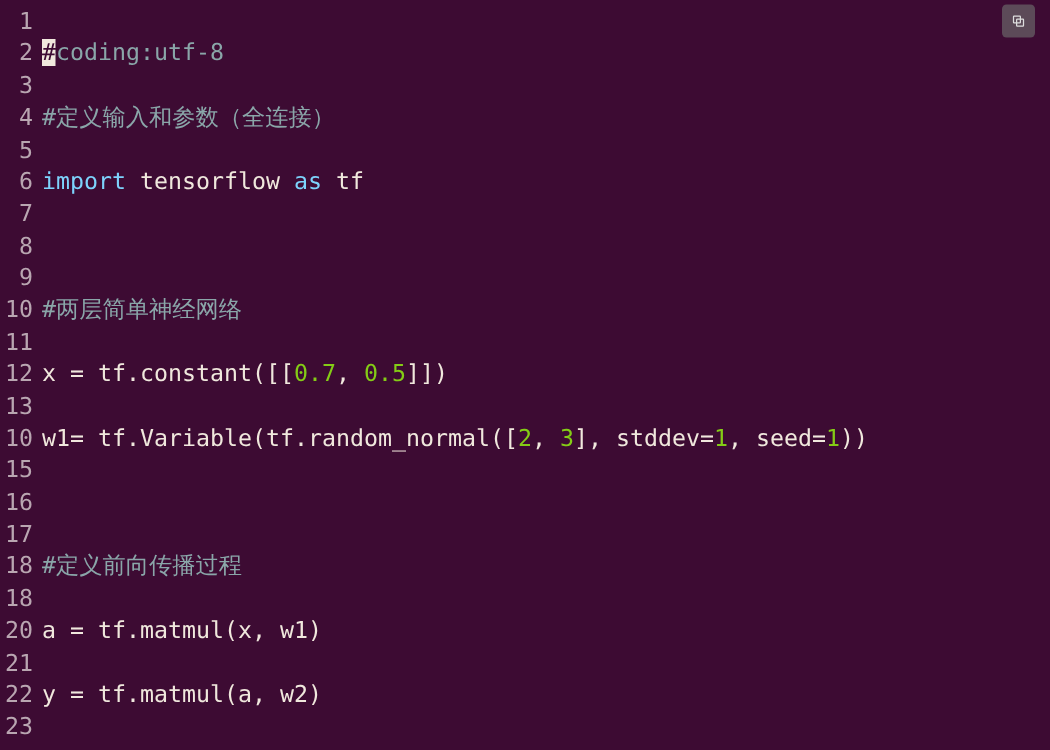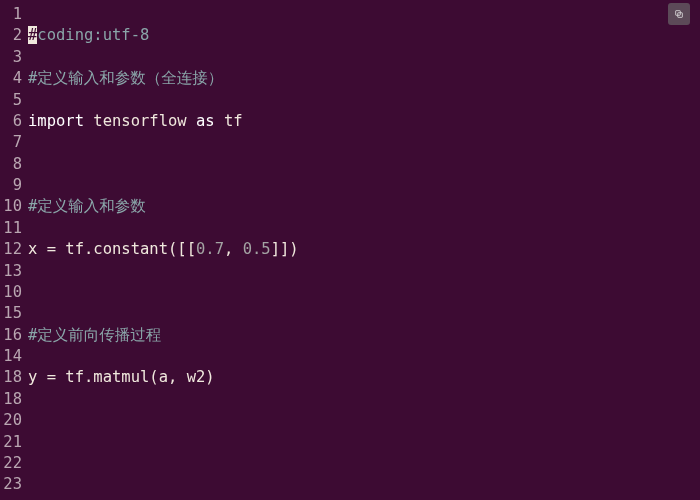--- a/index.html
+++ b/index.html
@@ -29,22 +29,22 @@
     flex-shrink: 0;
   }
   .gutter div { }
   .code {
     flex: 1;
     white-space: pre;
     color: #f0e8dd;
   }
   .ln { display: block; }
   .cm  { color: #8aa6a9; }          
-  .kw  { color: #ffffff; }          
-  .num { color: #a3a3a3; }
+  .kw  { color: #7dd3fc; }          
+  .num { color: #84cc16; }
   .cursorhash { background: #f0e8dd; color: #3d0b33; }
   .copy-btn {
     position: absolute;
     top: 3px;
     right: 10px;
     width: 22px;
     height: 22px;
     background: #5c4a58;
     border: none;
     border-radius: 3px;
@@ -78,38 +78,40 @@
     <div>7</div>
     <div>8</div>
     <div>9</div>
     <div>10</div>
     <div>11</div>
     <div>12</div>
     <div>13</div>
     <div>10</div>
     <div>15</div>
     <div>16</div>
-    <div>14</div>
+    <div>17</div>
     <div>18</div>
     <div>18</div>
     <div>20</div>
     <div>21</div>
     <div>22</div>
     <div>23</div>
   </div>
 
   <div class="code">
 <span class="ln"><span class="cursorhash">#</span><span class="cm">coding:utf-8</span></span>
 <span class="ln cm">#定义输入和参数（全连接）</span>
 <span class="ln"><span class="kw">import</span><span> tensorflow </span><span class="kw">as</span><span> tf</span></span>
 <span class="ln"> </span>
-<span class="ln cm">#定义输入和参数</span>
+<span class="ln cm">#两层简单神经网络</span>
 <span class="ln"><span>x = tf.constant([[</span><span class="num">0.7</span><span>, </span><span class="num">0.5</span><span>]])</span></span>
+<span class="ln"><span>w1= tf.Variable(tf.random_normal([</span><span class="num">2</span><span>, </span><span class="num">3</span><span>], stddev=</span><span class="num">1</span><span>, seed=</span><span class="num">1</span><span>))</span></span>
 <span class="ln"> </span>
 <span class="ln cm">#定义前向传播过程</span>
+<span class="ln">a = tf.matmul(x, w1)</span>
 <span class="ln">y = tf.matmul(a, w2)</span>
 
 
 
 
 
 
 
 
 

